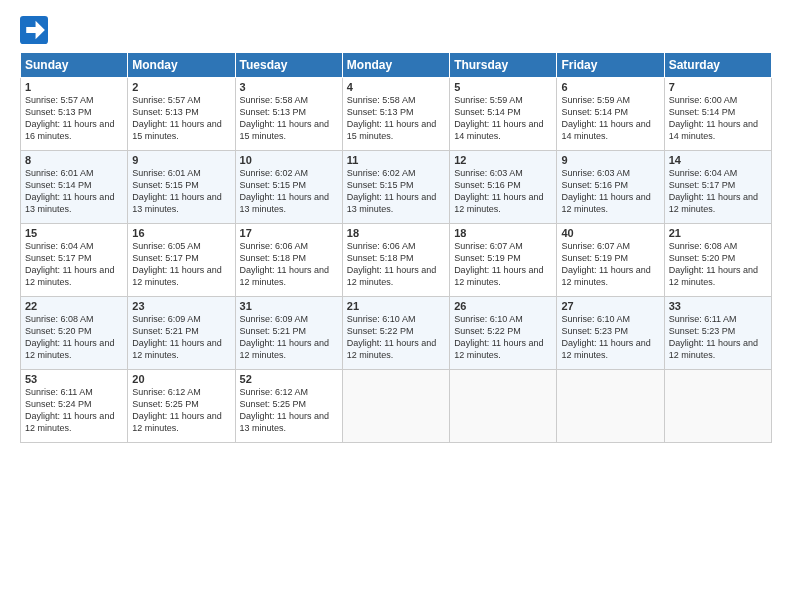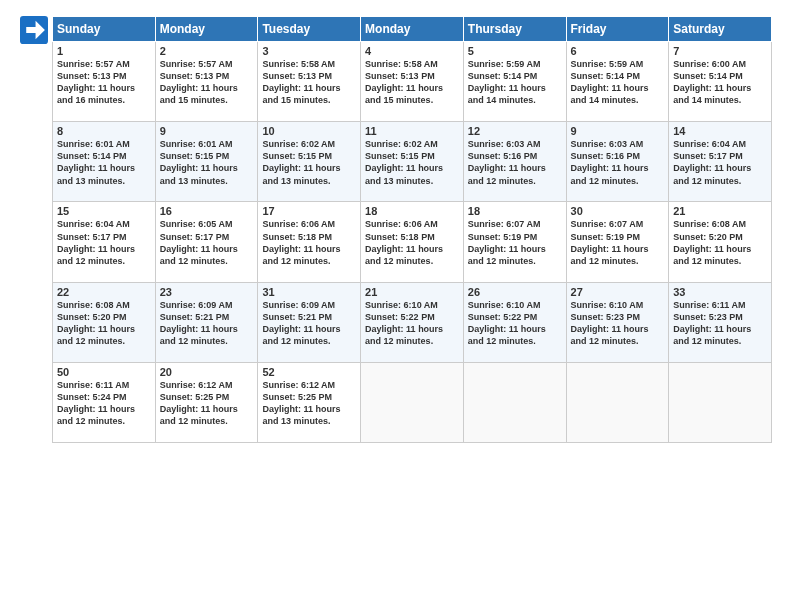--- a/index.html
+++ b/index.html
@@ -8,21 +8,21 @@
       background: #fff;
       width: 792px;
       height: 612px;
       overflow: hidden;
     }
     .page {
       width: 792px;
       height: 455px;
       padding: 16px 20px 12px 20px;
       display: flex;
-      flex-direction: row;
+      flex-direction: column;
     }
     .header {
       display: flex;
       justify-content: space-between;
       align-items: flex-start;
       margin-bottom: 8px;
     }
     .logo {
       display: flex;
       align-items: center;
@@ -90,21 +90,20 @@
       font-size: 11px;
       font-weight: bold;
       color: #333;
       display: block;
       margin-bottom: 1px;
     }
     .cell-text {
       font-size: 9px;
       color: #333;
       line-height: 1.35;
-      font-weight: bold;
     }
     td.empty {
       background: #f9f9f9;
     }
   </style>
 </head>
 <body>
 
 <div class="page">
   <div class="header">
@@ -155,34 +154,34 @@
             <td><span class="day-num">12</span><span class="cell-text">Sunrise: 6:03 AM<br>Sunset: 5:16 PM<br>Daylight: 11 hours and 12 minutes.</span></td>
             <td><span class="day-num">9</span><span class="cell-text">Sunrise: 6:03 AM<br>Sunset: 5:16 PM<br>Daylight: 11 hours and 12 minutes.</span></td>
             <td><span class="day-num">14</span><span class="cell-text">Sunrise: 6:04 AM<br>Sunset: 5:17 PM<br>Daylight: 11 hours and 12 minutes.</span></td>
           </tr>
           <tr>
             <td><span class="day-num">15</span><span class="cell-text">Sunrise: 6:04 AM<br>Sunset: 5:17 PM<br>Daylight: 11 hours and 12 minutes.</span></td>
             <td><span class="day-num">16</span><span class="cell-text">Sunrise: 6:05 AM<br>Sunset: 5:17 PM<br>Daylight: 11 hours and 12 minutes.</span></td>
             <td><span class="day-num">17</span><span class="cell-text">Sunrise: 6:06 AM<br>Sunset: 5:18 PM<br>Daylight: 11 hours and 12 minutes.</span></td>
             <td><span class="day-num">18</span><span class="cell-text">Sunrise: 6:06 AM<br>Sunset: 5:18 PM<br>Daylight: 11 hours and 12 minutes.</span></td>
             <td><span class="day-num">18</span><span class="cell-text">Sunrise: 6:07 AM<br>Sunset: 5:19 PM<br>Daylight: 11 hours and 12 minutes.</span></td>
-            <td><span class="day-num">30</span><span class="cell-text">Sunrise: 6:07 AM<br>Sunset: 5:19 PM<br>Daylight: 11 hours and 12 minutes.</span></td>
+            <td><span class="day-num">40</span><span class="cell-text">Sunrise: 6:07 AM<br>Sunset: 5:19 PM<br>Daylight: 11 hours and 12 minutes.</span></td>
             <td><span class="day-num">21</span><span class="cell-text">Sunrise: 6:08 AM<br>Sunset: 5:20 PM<br>Daylight: 11 hours and 12 minutes.</span></td>
           </tr>
           <tr>
             <td><span class="day-num">22</span><span class="cell-text">Sunrise: 6:08 AM<br>Sunset: 5:20 PM<br>Daylight: 11 hours and 12 minutes.</span></td>
             <td><span class="day-num">23</span><span class="cell-text">Sunrise: 6:09 AM<br>Sunset: 5:21 PM<br>Daylight: 11 hours and 12 minutes.</span></td>
             <td><span class="day-num">31</span><span class="cell-text">Sunrise: 6:09 AM<br>Sunset: 5:21 PM<br>Daylight: 11 hours and 12 minutes.</span></td>
             <td><span class="day-num">21</span><span class="cell-text">Sunrise: 6:10 AM<br>Sunset: 5:22 PM<br>Daylight: 11 hours and 12 minutes.</span></td>
             <td><span class="day-num">26</span><span class="cell-text">Sunrise: 6:10 AM<br>Sunset: 5:22 PM<br>Daylight: 11 hours and 12 minutes.</span></td>
             <td><span class="day-num">27</span><span class="cell-text">Sunrise: 6:10 AM<br>Sunset: 5:23 PM<br>Daylight: 11 hours and 12 minutes.</span></td>
             <td><span class="day-num">33</span><span class="cell-text">Sunrise: 6:11 AM<br>Sunset: 5:23 PM<br>Daylight: 11 hours and 12 minutes.</span></td>
           </tr>
           <tr>
-            <td><span class="day-num">50</span><span class="cell-text">Sunrise: 6:11 AM<br>Sunset: 5:24 PM<br>Daylight: 11 hours and 12 minutes.</span></td>
+            <td><span class="day-num">53</span><span class="cell-text">Sunrise: 6:11 AM<br>Sunset: 5:24 PM<br>Daylight: 11 hours and 12 minutes.</span></td>
             <td><span class="day-num">20</span><span class="cell-text">Sunrise: 6:12 AM<br>Sunset: 5:25 PM<br>Daylight: 11 hours and 12 minutes.</span></td>
             <td><span class="day-num">52</span><span class="cell-text">Sunrise: 6:12 AM<br>Sunset: 5:25 PM<br>Daylight: 11 hours and 13 minutes.</span></td>
             <td class="empty"></td>
             <td class="empty"></td>
             <td class="empty"></td>
             <td class="empty"></td>
           </tr>
         </tbody>
     </table>
   </div>

